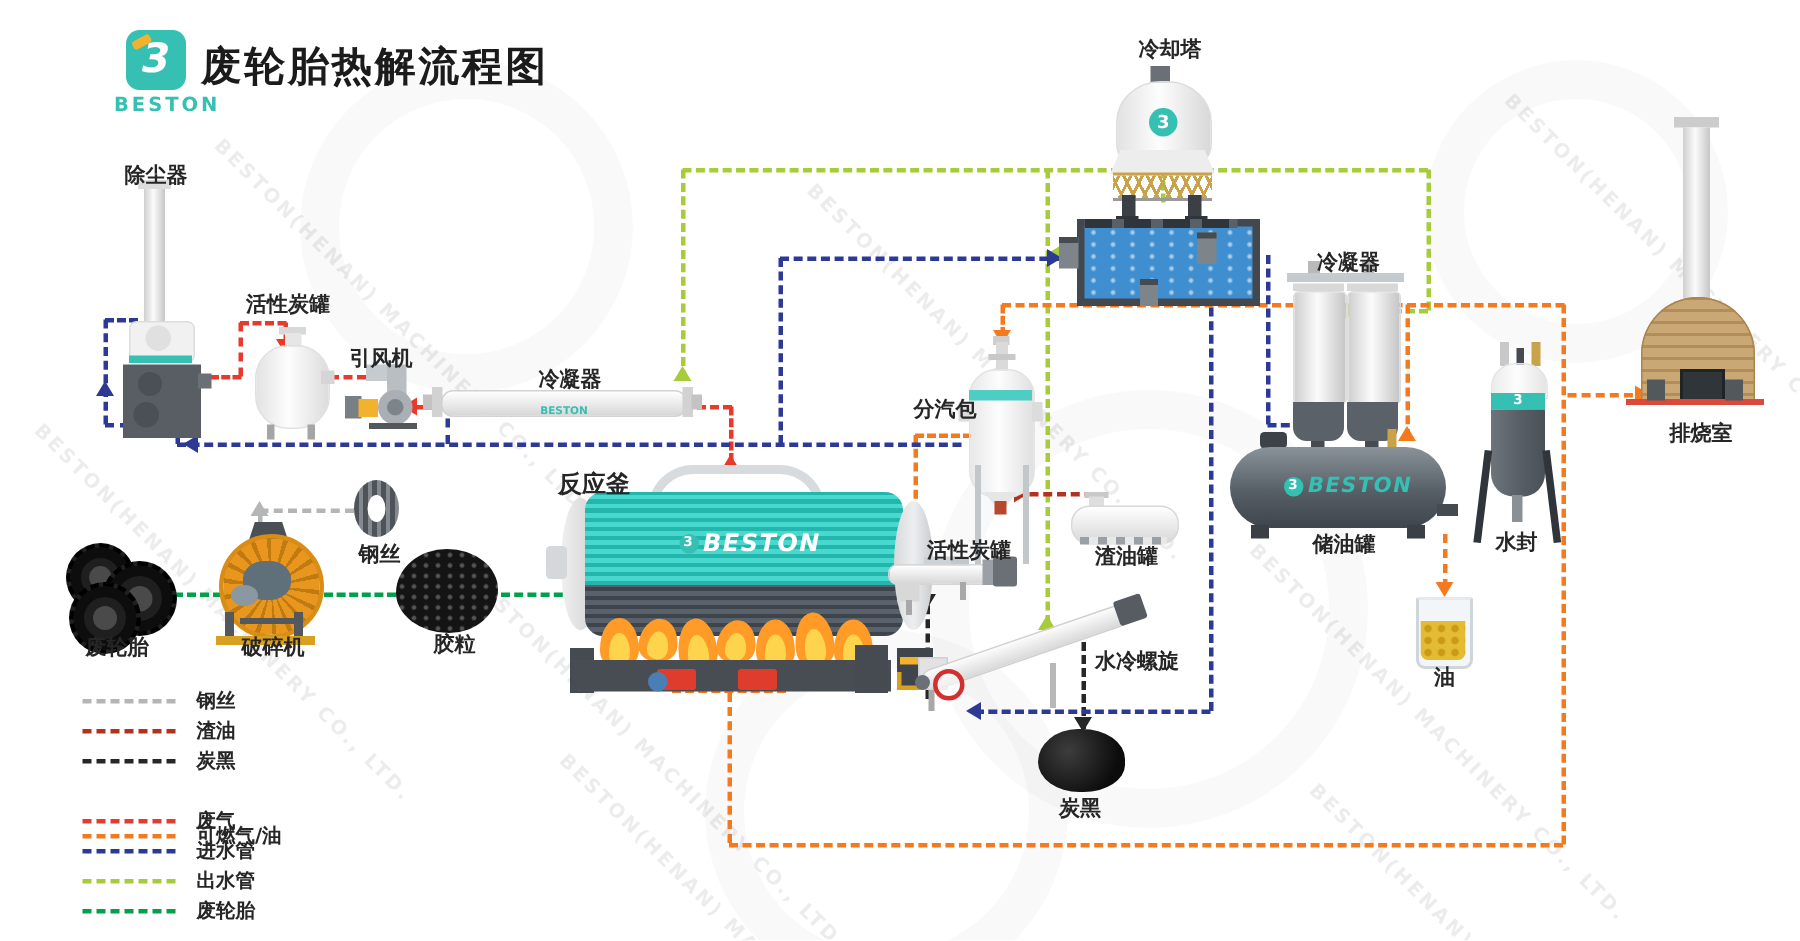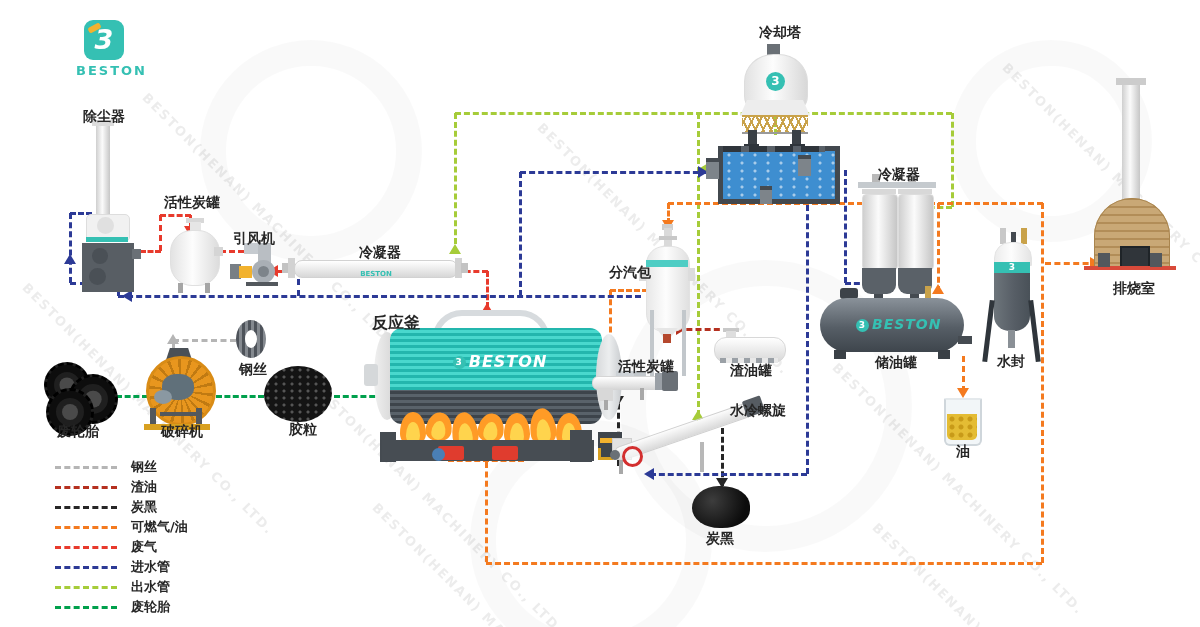--- a/index.html
+++ b/index.html
@@ -63,20 +63,21 @@
   <div class="wm abs" style="left:380px;top:500px">BESTON(HENAN) MACHINERY CO., LTD.</div>
   <div class="wm abs" style="left:880px;top:520px">BESTON(HENAN) MACHINERY CO., LTD.</div>
   <div class="wm abs" style="left:30px;top:280px">BESTON(HENAN) MACHINERY CO., LTD.</div>
   <div class="ghost" style="left:200px;top:40px;width:170px;height:170px"></div>
   <div class="ghost" style="left:620px;top:260px;width:240px;height:240px"></div>
   <div class="ghost" style="left:950px;top:40px;width:150px;height:150px"></div>
   <div class="ghost" style="left:470px;top:420px;width:190px;height:190px"></div>
 
   <div class="logo"><span class="hat"></span>3</div>
   <div class="brand-txt">BESTON</div>
+  <div class="title">废轮胎热解流程图</div>
 
   <div class="c-yg">
     <i class="dl h" style="left:455px;top:112px;width:497px"></i>
     <i class="dl v" style="left:454px;top:113px;height:140px"></i>
     <i class="dl v" style="left:697px;top:113px;height:312px"></i>
     <i class="dl v" style="left:774px;top:113px;height:22px"></i>
     <i class="dl v" style="left:951px;top:113px;height:94px"></i>
     <i class="dl h" style="left:868px;top:206px;width:84px"></i>
     <i class="a a-up" style="left:449px;top:244px"></i>
     <i class="a a-up" style="left:692px;top:410px"></i>
@@ -279,21 +280,21 @@
   <div>
     <div class="abs" style="left:612px;top:438px;width:18px;height:20px;background:#e2e2e2;border:1px solid #cfcfcf"></div>
     <div class="abs" style="left:615px;top:448px;width:142px;height:13px;background:linear-gradient(#fcfcfc,#d9d9d9);border-radius:7px;border:1px solid #d0d0d0;transform:rotate(-19deg);transform-origin:0 50%"></div>
     <div class="abs" style="left:744px;top:398px;width:19px;height:17px;background:#565c62;border-radius:2px;transform:rotate(-19deg)"></div>
     <div class="abs" style="left:619px;top:460px;width:4px;height:14px;background:#a8a8a8"></div>
     <div class="abs" style="left:700px;top:442px;width:4px;height:30px;background:#b8b8b8"></div>
     <div class="abs" style="left:622px;top:446px;width:15px;height:15px;border:3px solid #d32f2f;border-radius:50%;background:rgba(255,255,255,.6)"></div>
     <div class="abs" style="left:598px;top:448px;width:12px;height:9px;border:3px solid #d8a020;border-right:none;border-top:none"></div>
     <div class="abs" style="left:610px;top:450px;width:10px;height:10px;background:#6a7076;border-radius:50%"></div>
   </div>
-  <div class="lbl" style="left:758px;top:402px">水冷螺旋</div>
+  <div class="lbl" style="left:758px;top:432px">水冷螺旋</div>
 
   <div class="abs" style="left:692px;top:486px;width:58px;height:42px;border-radius:48% 52% 50% 50%/55% 50% 45% 50%;background:radial-gradient(circle at 35% 35%,#3d3d3d,#0c0c0c 72%)"></div>
   <div class="lbl" style="left:720px;top:530px">炭黑</div>
 
   <div>
     <div class="abs" style="left:767px;top:44px;width:13px;height:11px;background:#6a7076"></div>
     <div class="abs" style="left:744px;top:54px;width:62px;height:58px;background:linear-gradient(90deg,#e2e2e2,#fdfdfd 45%,#d8d8d8);border-radius:46% 46% 30% 30%;border:1px solid #ddd"></div>
     <div class="abs" style="left:740px;top:100px;width:70px;height:16px;background:#ededed;clip-path:polygon(10% 0,90% 0,100% 100%,0 100%)"></div>
     <div class="abs" style="left:766px;top:72px;width:19px;height:19px;background:#35c0b3;border-radius:50%;color:#fff;font-size:12px;font-weight:bold;text-align:center;line-height:19px">3</div>
     <div class="abs" style="left:742px;top:115px;width:66px;height:15px;border-top:2px solid #c9a24a;border-bottom:2px solid #9a9a9a;background:repeating-linear-gradient(63deg,transparent 0 5px,#c9a24a 5px 7px),repeating-linear-gradient(-63deg,transparent 0 5px,#c9a24a 5px 7px)"></div>
@@ -404,21 +405,21 @@
       <span class="lg-lab">钢丝</span>
     </div>
     <div class="lg-row" style="top:478px">
       <i class="lg-dash" style="border-top-color: rgb(181, 48, 31);"></i>
       <span class="lg-lab">渣油</span>
     </div>
     <div class="lg-row" style="top:498px">
       <i class="lg-dash" style="border-top-color: rgb(38, 38, 38);"></i>
       <span class="lg-lab">炭黑</span>
     </div>
-    <div class="lg-row" style="top:518px">
+    <div class="lg-row" style="top:548px">
       <i class="lg-dash" style="border-top-color: rgb(244, 122, 31);"></i>
       <span class="lg-lab">可燃气/油</span>
     </div>
     <div class="lg-row" style="top:538px">
       <i class="lg-dash" style="border-top-color: rgb(232, 58, 44);"></i>
       <span class="lg-lab">废气</span>
     </div>
     <div class="lg-row" style="top:558px">
       <i class="lg-dash" style="border-top-color: rgb(44, 58, 150);"></i>
       <span class="lg-lab">进水管</span>

